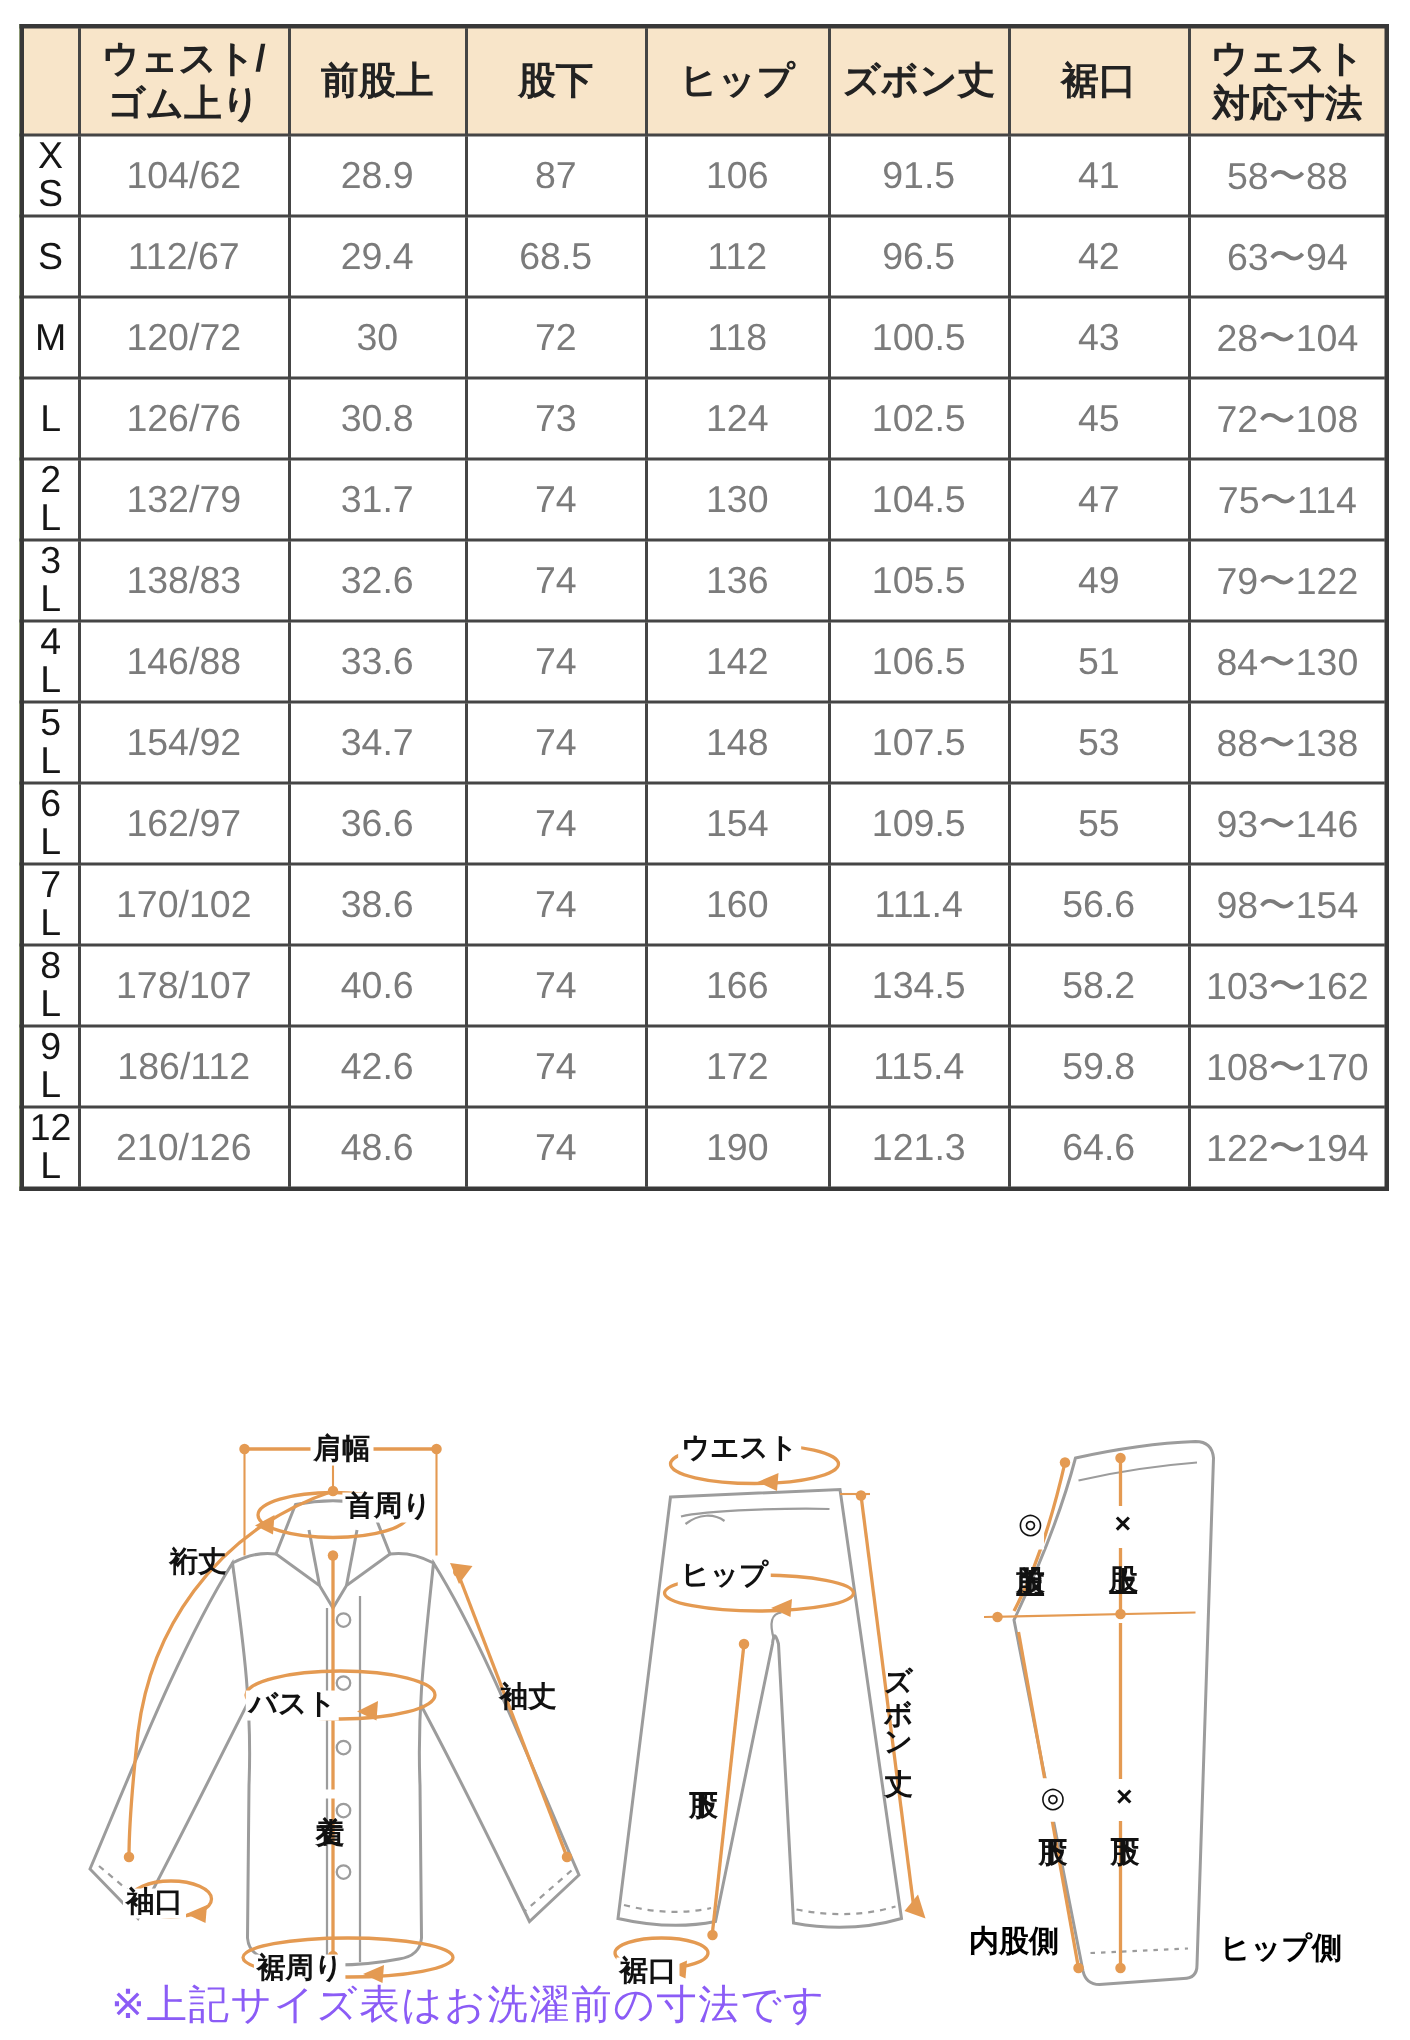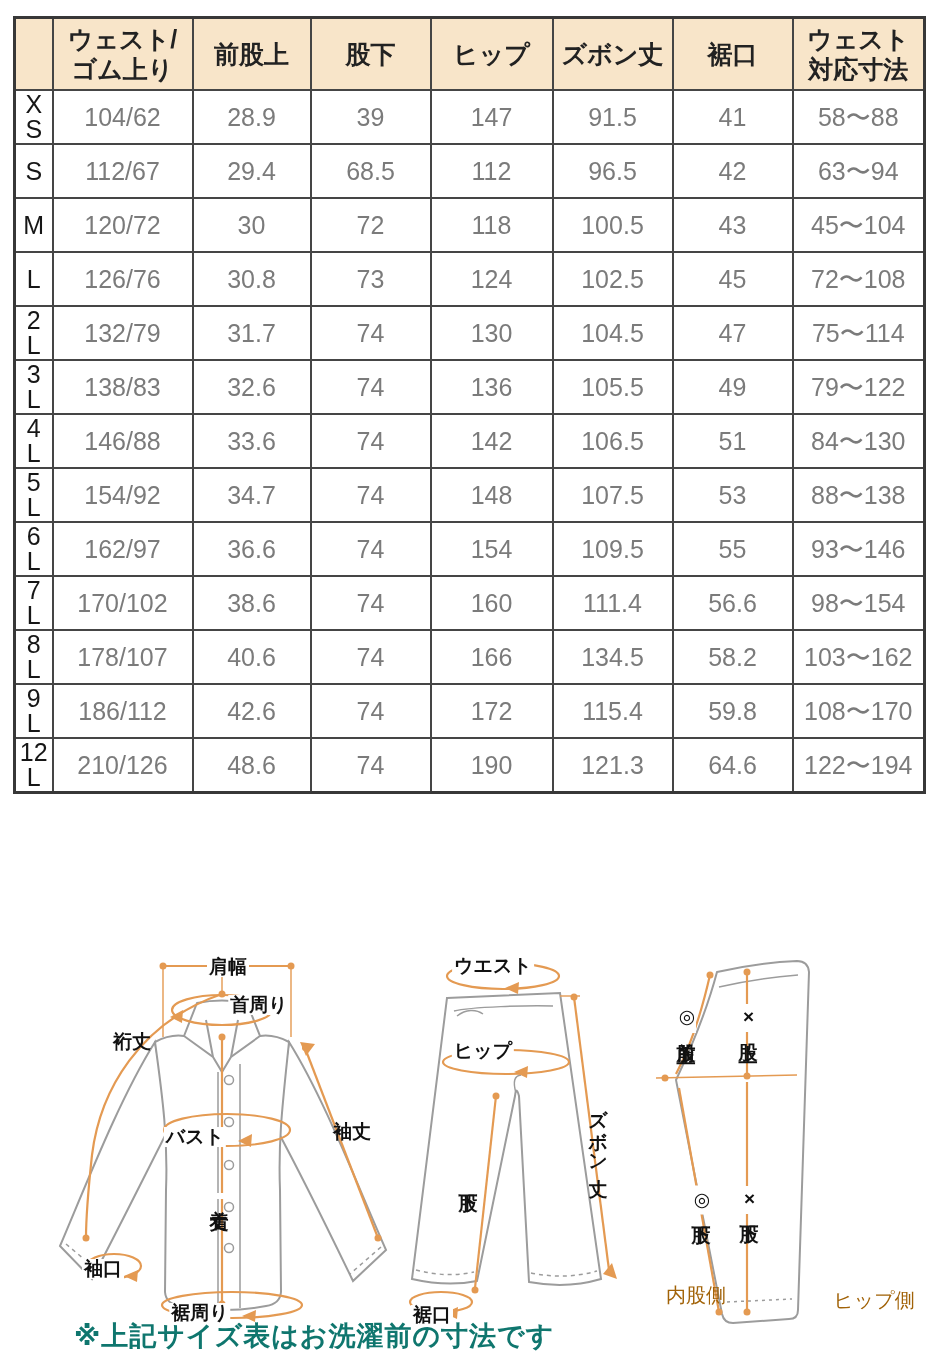--- a/index.html
+++ b/index.html
@@ -29,24 +29,24 @@
   }
   
   .diagram-area{position:absolute;left:0;top:930px;width:872px;height:430px;}
   .diagram-area svg{position:absolute;left:0;top:0;}
   .dlabel{
     position:absolute;transform:translate(-50%,-50%);
     font-size:19px;font-weight:700;color:#111;white-space:nowrap;line-height:1.05;
   }
   .wbg{background:#fff;padding:0 2px;}
   .vert{writing-mode:vertical-rl;text-orientation:upright;letter-spacing:1px;padding:2px 0;}
-  .graylbl{color:#a16207;font-weight:400;font-size:20px;margin-left:20px;}
+  .graylbl{color:#000000;font-weight:700;font-size:20px;}
   .note{
     position:absolute;left:74px;top:1318px;
-    font-size:27px;font-weight:700;color:#0f766e;letter-spacing:1px;
+    font-size:27px;font-weight:400;color:#8b5cf6;letter-spacing:1px;
   }
 </style>
 </head>
 <body>
 
 <table class="size-table">
   <colgroup>
     <col style="width:38px">
       <col style="width:140px">
       <col style="width:118px">
@@ -66,22 +66,22 @@
         <th>ズボン丈</th>
         <th>裾口</th>
         <th>ウェスト<br>対応寸法</th>
       </tr>
   </thead>
   <tbody>
       <tr>
         <th>X<br>S</th>
         <td>104/62</td>
         <td>28.9</td>
-        <td>39</td>
-        <td>147</td>
+        <td>87</td>
+        <td>106</td>
         <td>91.5</td>
         <td>41</td>
         <td>58〜88</td>
       </tr>
       <tr>
         <th>S</th>
         <td>112/67</td>
         <td>29.4</td>
         <td>68.5</td>
         <td>112</td>
@@ -90,21 +90,21 @@
         <td>63〜94</td>
       </tr>
       <tr>
         <th>M</th>
         <td>120/72</td>
         <td>30</td>
         <td>72</td>
         <td>118</td>
         <td>100.5</td>
         <td>43</td>
-        <td>45〜104</td>
+        <td>28〜104</td>
       </tr>
       <tr>
         <th>L</th>
         <td>126/76</td>
         <td>30.8</td>
         <td>73</td>
         <td>124</td>
         <td>102.5</td>
         <td>45</td>
         <td>72〜108</td>

